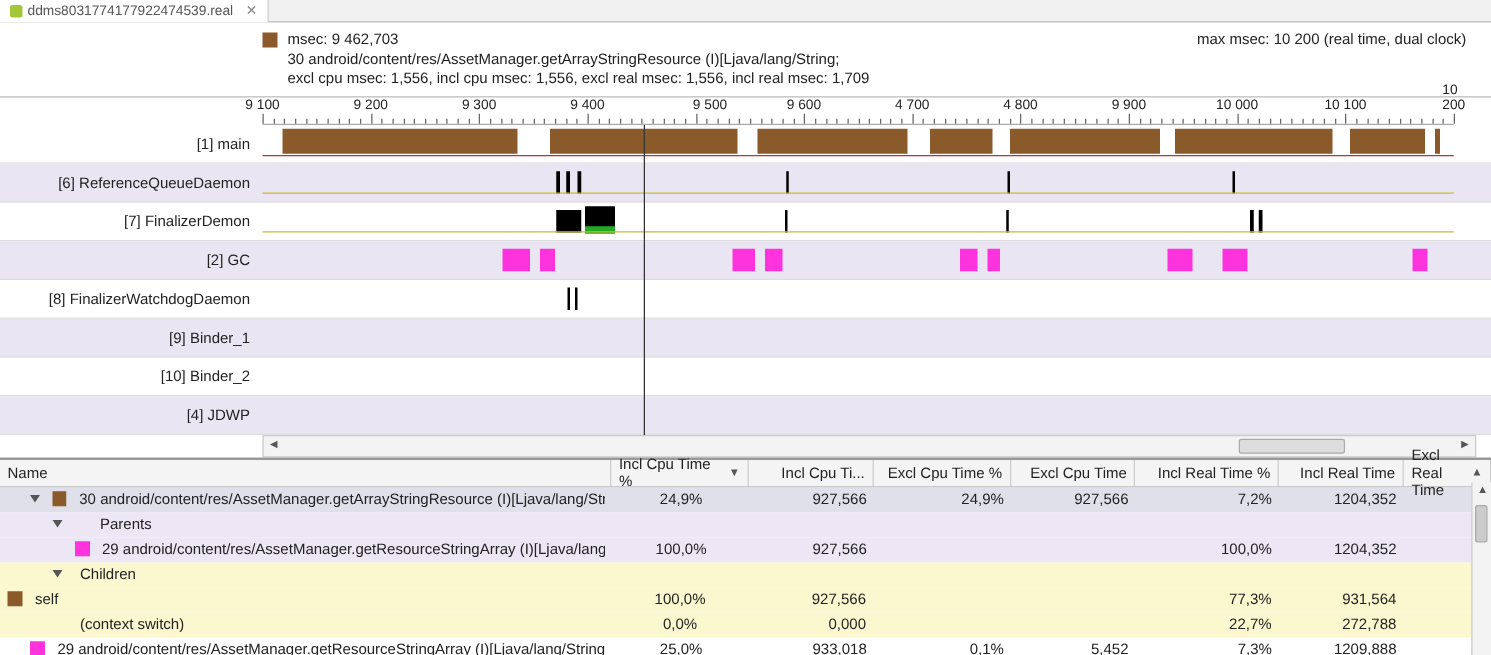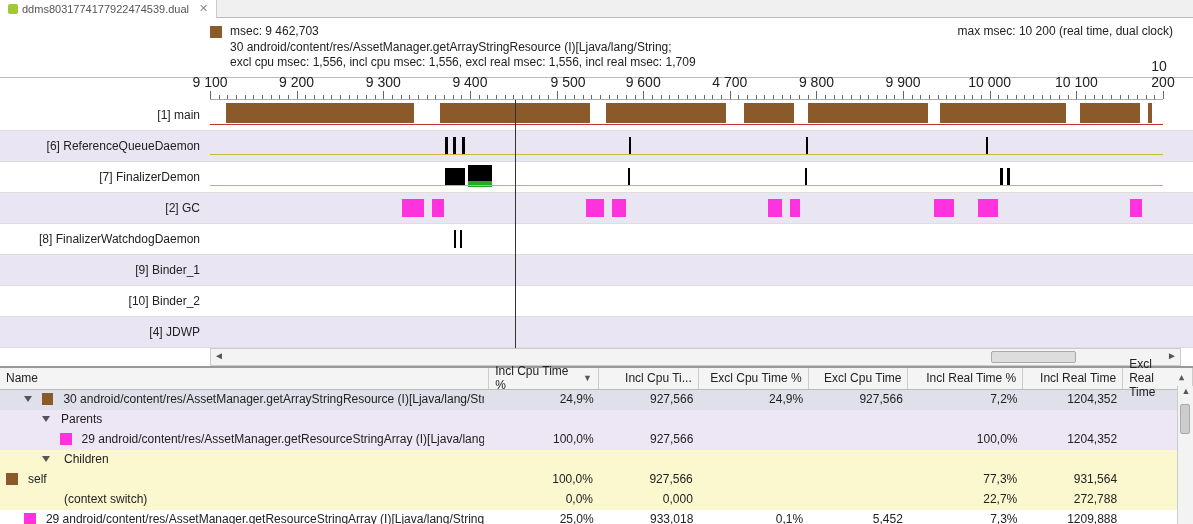--- a/index.html
+++ b/index.html
@@ -48,21 +48,21 @@
   .ruler {
     height: 22px;
     border-bottom: 1px solid #aaa;
     position: relative;
     margin-left: 210px;
     margin-right: 30px;
   }
   .ruler .tick {
     position:absolute; bottom:0; border-left:1px solid #666; height:8px;
   }
-  .ruler .lbl { position:absolute; bottom:9px; font-size:14px; transform:translateX(-50%); }
+  .ruler .lbl { position:absolute; bottom:9px; font-size:11px; transform:translateX(-50%); }
   .threads { }
   .thread-row {
     display:flex; height:31px; align-items:center;
     border-bottom: 1px solid #ddd;
   }
   .thread-row:nth-child(even){ background:#e9e5f2; }
   .thread-label {
     width: 210px; text-align:right; padding-right:10px; font-size:12px;
   }
   .thread-canvas {
@@ -91,42 +91,42 @@
   .tbl-head {
     display:flex; background:#f4f4f4; border-bottom:1px solid #bbb; height:22px;
     font-size:12px; align-items:center;
   }
   .tbl-head .col { padding:0 6px; border-right:1px solid #ccc; height:100%; display:flex; align-items:center; justify-content:flex-end; }
   .tbl-head .col.first{ justify-content:flex-start; }
   .tbl-row { display:flex; height:20px; align-items:center; font-size:12px; border-bottom:1px solid rgba(0,0,0,0); }
   .tbl-row .col { padding:0 6px; display:flex; justify-content:flex-end; align-items:center; height:100%; }
   .tbl-row .col.first{ justify-content:flex-start; gap:6px; }
   .col.name{ width:490px; }
-  .col.c1{ width:110px;} .col.c2{width:100px;} .col.c3{width:110px;} .col.c4{width:100px;} .col.c5{width:115px;} .col.c6{width:100px;} .col.c7{width:70px;}
+  .col.c1{ width:110px;justify-content:center;} .col.c2{width:100px;} .col.c3{width:110px;} .col.c4{width:100px;} .col.c5{width:115px;} .col.c6{width:100px;} .col.c7{width:70px;}
   .tri { display:inline-block; width:0;height:0;border-left:4px solid transparent;border-right:4px solid transparent;border-top:6px solid #555; margin-right:4px;}
   .sw-small {width:12px;height:12px;}
   .row-sel { background:#e0e0ea; }
   .row-parents { background:#ece6f5; }
   .row-children { background:#fbf7cf; }
   .sort-arrow{ font-size:9px; margin-left:4px; color:#555;}
   .vscroll {
     position:absolute; right:0; top:18px; bottom:0; width:16px;
     background:#f3f3f3; border-left:1px solid #ccc;
   }
   .vscroll .thumb{ position:absolute; left:2px; width:10px; background:#ccc; border:1px solid #aaa; border-radius:2px; }
   .vscroll .arrow{ width:16px;height:16px;text-align:center;font-size:9px;color:#555;}
   .close-x{ color:#888; font-size:11px; margin-left:6px;}
 </style>
 </head>
 <body>
 
 <div class="tabs">
   <div class="tab active">
     <span class="android-icon"></span>
-    <span>ddms8031774177922474539.dual</span>
+    <span>ddms8031774177922474539.real</span>
     <span class="close-x">✕</span>
   </div>
 </div>
 
 <div class="info-bar">
   <div class="info-left">
     <div class="sw"></div>
     <div class="lines">
       <div>msec: 9 462,703</div>
       <div>30 android/content/res/AssetManager.getArrayStringResource (I)[Ljava/lang/String;</div>
@@ -208,21 +208,21 @@
     <div class="tick" style="height: 4px; left: 528.482px;"></div>
     <div class="tick" style="height: 4px; left: 537.145px;"></div>
     <div class="tick" style="height: 4px; left: 545.809px;"></div>
     <div class="tick" style="height: 4px; left: 554.473px;"></div>
     <div class="tick" style="height: 4px; left: 563.136px;"></div>
     <div class="tick" style="height: 4px; left: 571.8px;"></div>
     <div class="tick" style="height: 4px; left: 580.464px;"></div>
     <div class="tick" style="height: 4px; left: 589.127px;"></div>
     <div class="tick" style="height: 4px; left: 597.791px;"></div>
     <div class="tick" style="left: 606.455px;"></div>
-    <div class="lbl" style="left: 606.455px;">9 800</div>
+    <div class="lbl" style="left: 606.455px;">4 800</div>
     <div class="tick" style="height: 4px; left: 615.118px;"></div>
     <div class="tick" style="height: 4px; left: 623.782px;"></div>
     <div class="tick" style="height: 4px; left: 632.445px;"></div>
     <div class="tick" style="height: 4px; left: 641.109px;"></div>
     <div class="tick" style="height: 4px; left: 649.773px;"></div>
     <div class="tick" style="height: 4px; left: 658.436px;"></div>
     <div class="tick" style="height: 4px; left: 667.1px;"></div>
     <div class="tick" style="height: 4px; left: 675.764px;"></div>
     <div class="tick" style="height: 4px; left: 684.427px;"></div>
     <div class="tick" style="left: 693.091px;"></div>
@@ -385,21 +385,21 @@
         <div class="col c2">927,566</div>
         <div class="col c3">24,9%</div>
         <div class="col c4">927,566</div>
         <div class="col c5">7,2%</div>
         <div class="col c6">1204,352</div>
         <div class="col c7">5,</div>
       </div>
       <div class="tbl-row row-parents">
         <div class="col first name" style="padding-left: 42px;">
           <span class="tri"></span>
-          <span style="margin-left: 1px; white-space: nowrap; overflow: hidden;">Parents</span>
+          <span style="margin-left: 20px; white-space: nowrap; overflow: hidden;">Parents</span>
         </div>
         <div class="col c1"></div>
         <div class="col c2"></div>
         <div class="col c3"></div>
         <div class="col c4"></div>
         <div class="col c5"></div>
         <div class="col c6"></div>
         <div class="col c7"></div>
       </div>
       <div class="tbl-row row-parents">

